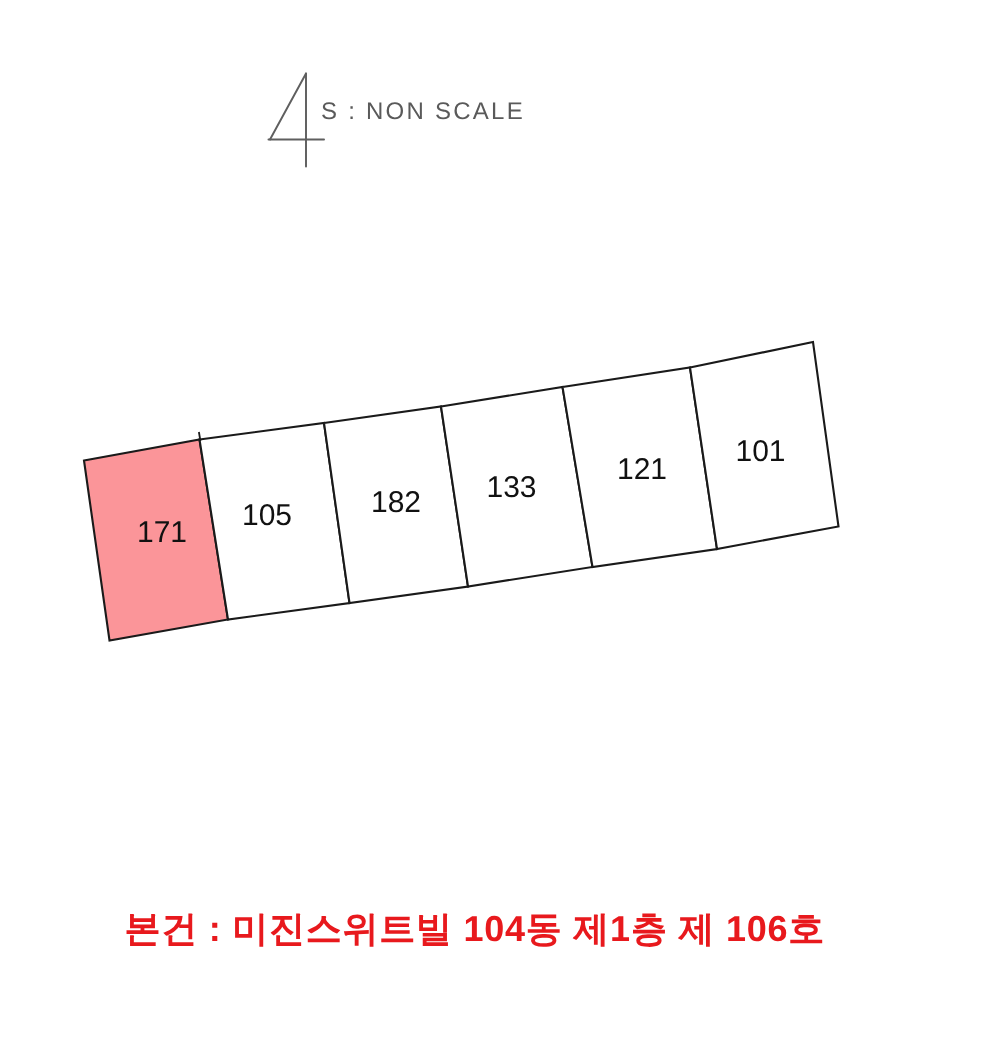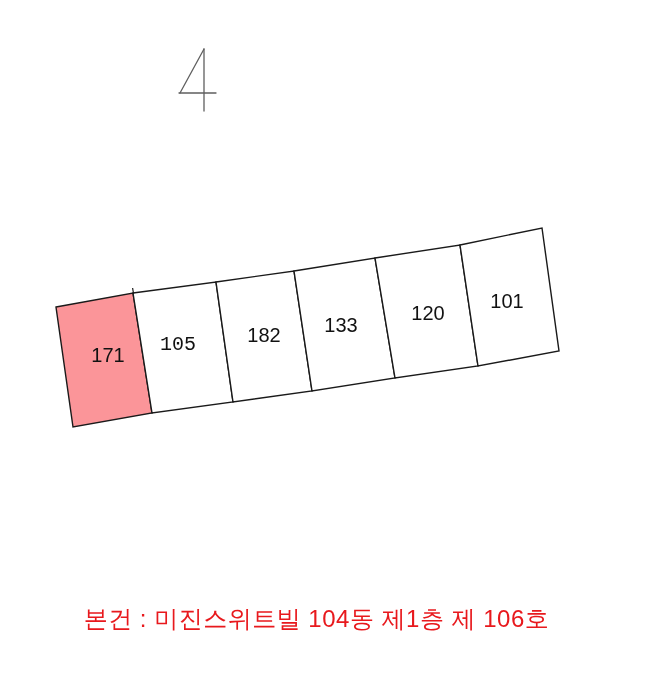--- a/index.html
+++ b/index.html
@@ -33,33 +33,33 @@
   }
   .unit-label {
     position: absolute;
     width: 60px;
     text-align: center;
     font-size: 20px;
     color: #111111;
     white-space: nowrap;
   }
   .unit-label-106 { left: 78px;  top: 344px; }
-  .unit-label-105 { left: 148px; top: 333px; font-family: Liberation Mono, monospace; }
+  .unit-label-105 { left: 148px; top: 333px; }
   .unit-label-104 { left: 234px; top: 324px; }
   .unit-label-103 { left: 311px; top: 314px; }
   .unit-label-102 { left: 398px; top: 302px; }
   .unit-label-101 { left: 477px; top: 290px; }
   .caption {
     position: absolute;
     left: 0;
     top: 603px;
     width: 633px;
     text-align: center;
     font-size: 24px;
-    font-weight: normal;
+    font-weight: bold;
     color: #e8191d;
     letter-spacing: 0.5px;
     white-space: nowrap;
   }
   polygon.unit-poly {
     fill: #ffffff;
     stroke: #1a1a1a;
     stroke-width: 1.4;
     stroke-linejoin: miter;
   }
@@ -94,23 +94,24 @@
       <polygon class="unit-poly" points="133,293 216,282 233,402 152,413"></polygon>
       <polygon class="unit-poly" points="216,282 294,271 312,391 233,402"></polygon>
       <polygon class="unit-poly" points="294,271 375,258 395,378 312,391"></polygon>
       <polygon class="unit-poly" points="375,258 460,245 478,366 395,378"></polygon>
       <polygon class="unit-poly" points="460,245 542,228 559,351 478,366"></polygon>
 
       <line class="stub" x1="132.6" y1="288" x2="133.6" y2="294"></line>
     </g>
   </svg>
 
+  <span class="scale-text">S : NON SCALE</span>
 
   <span class="unit-label unit-label-106">171</span>
   <span class="unit-label unit-label-105">105</span>
   <span class="unit-label unit-label-104">182</span>
   <span class="unit-label unit-label-103">133</span>
-  <span class="unit-label unit-label-102">120</span>
+  <span class="unit-label unit-label-102">121</span>
   <span class="unit-label unit-label-101">101</span>
 
   <div class="caption">본건 : 미진스위트빌 104동 제1층 제 106호</div>
 
 </div>
 
 </body></html>

